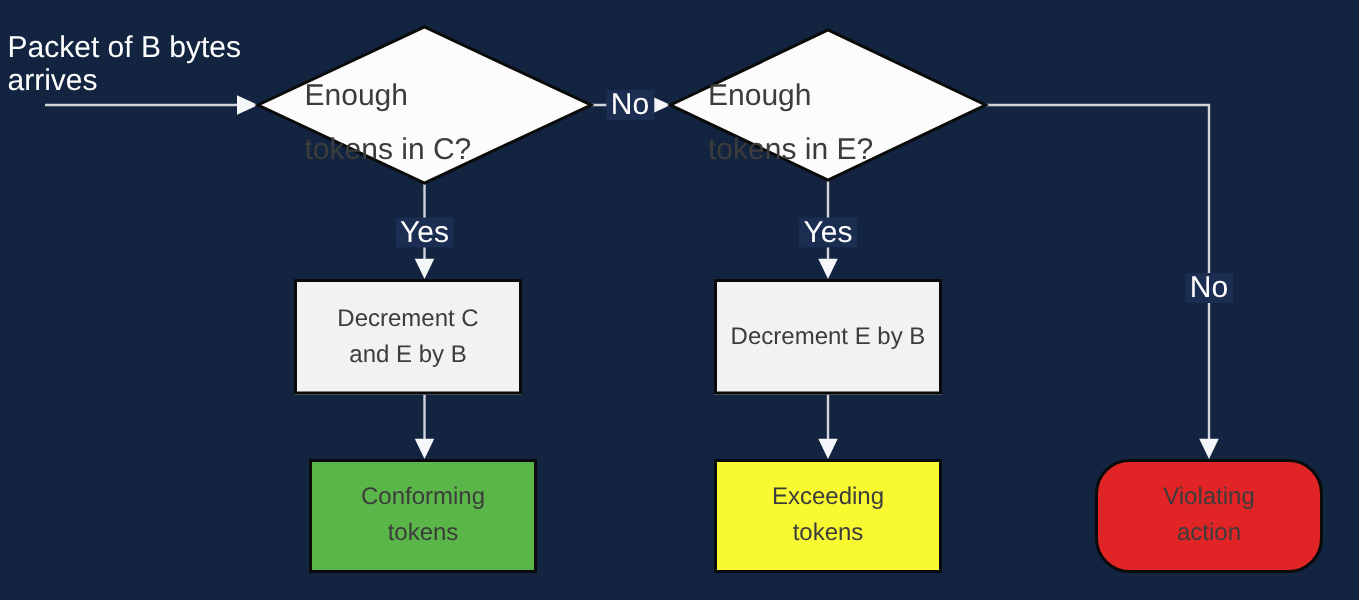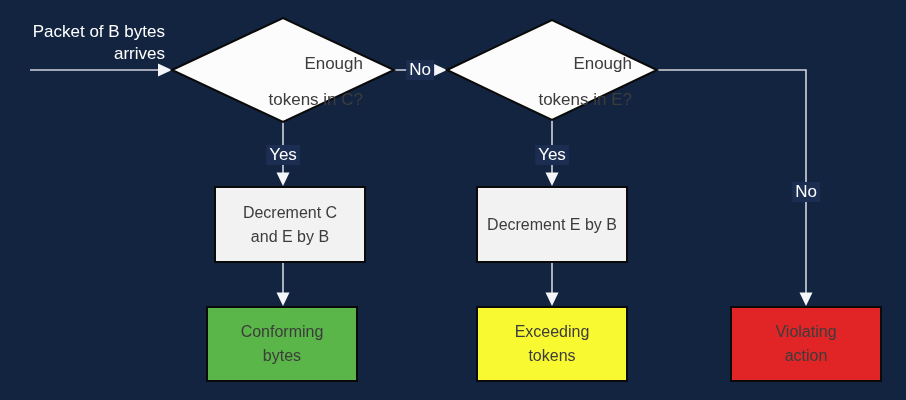--- a/index.html
+++ b/index.html
@@ -8,33 +8,33 @@
     --text_dark:#3c3c3c; --text_light:#ffffff;
     --green:#5ab648; --yellow:#f9f931; --red:#e12526;
   }
   html,body{margin:0;padding:0;}
   body{background:var(--background);font-family:"Liberation Sans",sans-serif;}
   .canvas{position:relative;width:906px;height:400px;background:var(--background);overflow:hidden;}
   .canvas svg{position:absolute;left:0;top:0;}
   .connector{stroke:var(--line);stroke-width:1.6;fill:none;}
   .arrowhead{fill:var(--arrow);stroke:none;}
   .diamond{fill:var(--diamond_fill);stroke:var(--shape_border);stroke-width:2;}
-  .txt{position:absolute;color:var(--text_light);font-size:17px;line-height:22px;
-       text-align:right;white-space:pre-line;}
+  .txt{position:absolute;color:var(--text_light);font-size:20px;line-height:22px;
+       text-align:left;white-space:pre-line;}
   .shape-label{color:var(--text_dark);line-height:36px;}
   .node{position:absolute;box-sizing:border-box;width:152px;border:2px solid var(--shape_border);
         display:flex;align-items:center;justify-content:center;text-align:center;}
   .process{height:77px;background:var(--process_fill);}
   .action{height:76px;}
   .action-conforming{background:var(--green);}
   .action-exceeding{background:var(--yellow);}
   .action-violating{background:var(--red);}
   .node .txt-in{color:var(--text_dark);font-size:16px;line-height:24px;white-space:pre-line;}
   .edge-label{position:absolute;transform:translate(-50%,-50%);background:var(--label_bg);
-              color:var(--text_light);font-size:17px;line-height:18px;padding:1px 3px;}
+              color:var(--text_light);font-size:20px;line-height:18px;padding:1px 3px;}
   .start-label{left:5px;top:21px;width:160px;}
   .decision-c-label{left:203px;top:46px;width:160px;}
   .decision-e-label{left:472px;top:46px;width:160px;}
 </style>
 </head>
 <body>
 
 <div class="canvas">
 
   <svg width="906" height="400" viewBox="0 0 906 400">
@@ -70,34 +70,34 @@
   <div class="txt shape-label decision-c-label">Enough
 tokens in C?</div>
   <div class="txt shape-label decision-e-label">Enough
 tokens in E?</div>
 
   <div class="edge-label" style="left:420px;top:70px;">No</div>
   <div class="edge-label" style="left:283px;top:155px;">Yes</div>
   <div class="edge-label" style="left:552px;top:155px;">Yes</div>
   <div class="edge-label" style="left:806px;top:192px;">No</div>
 
-  <div class="node process" style="left:214px;top:186px;">
+  <div class="node process" style="left:196px;top:186px;">
     <span class="txt-in">Decrement C
 and E by B</span>
   </div>
   <div class="node process" style="left:476px;top:186px;text-align:right;">
     <span class="txt-in">Decrement E by B</span>
   </div>
 
   <div class="node action action-conforming" style="left:206px;top:306px;">
     <span class="txt-in">Conforming
-bytes</span>
+tokens</span>
   </div>
   <div class="node action action-exceeding" style="left:476px;top:306px;">
     <span class="txt-in">Exceeding
 tokens</span>
   </div>
-  <div class="node action action-violating" style="left:730px;top:306px;">
+  <div class="node action action-violating" style="left:730px;top:306px;border-radius:23px;">
     <span class="txt-in">Violating
 action</span>
   </div>
 
 </div>
 
 </body></html>

